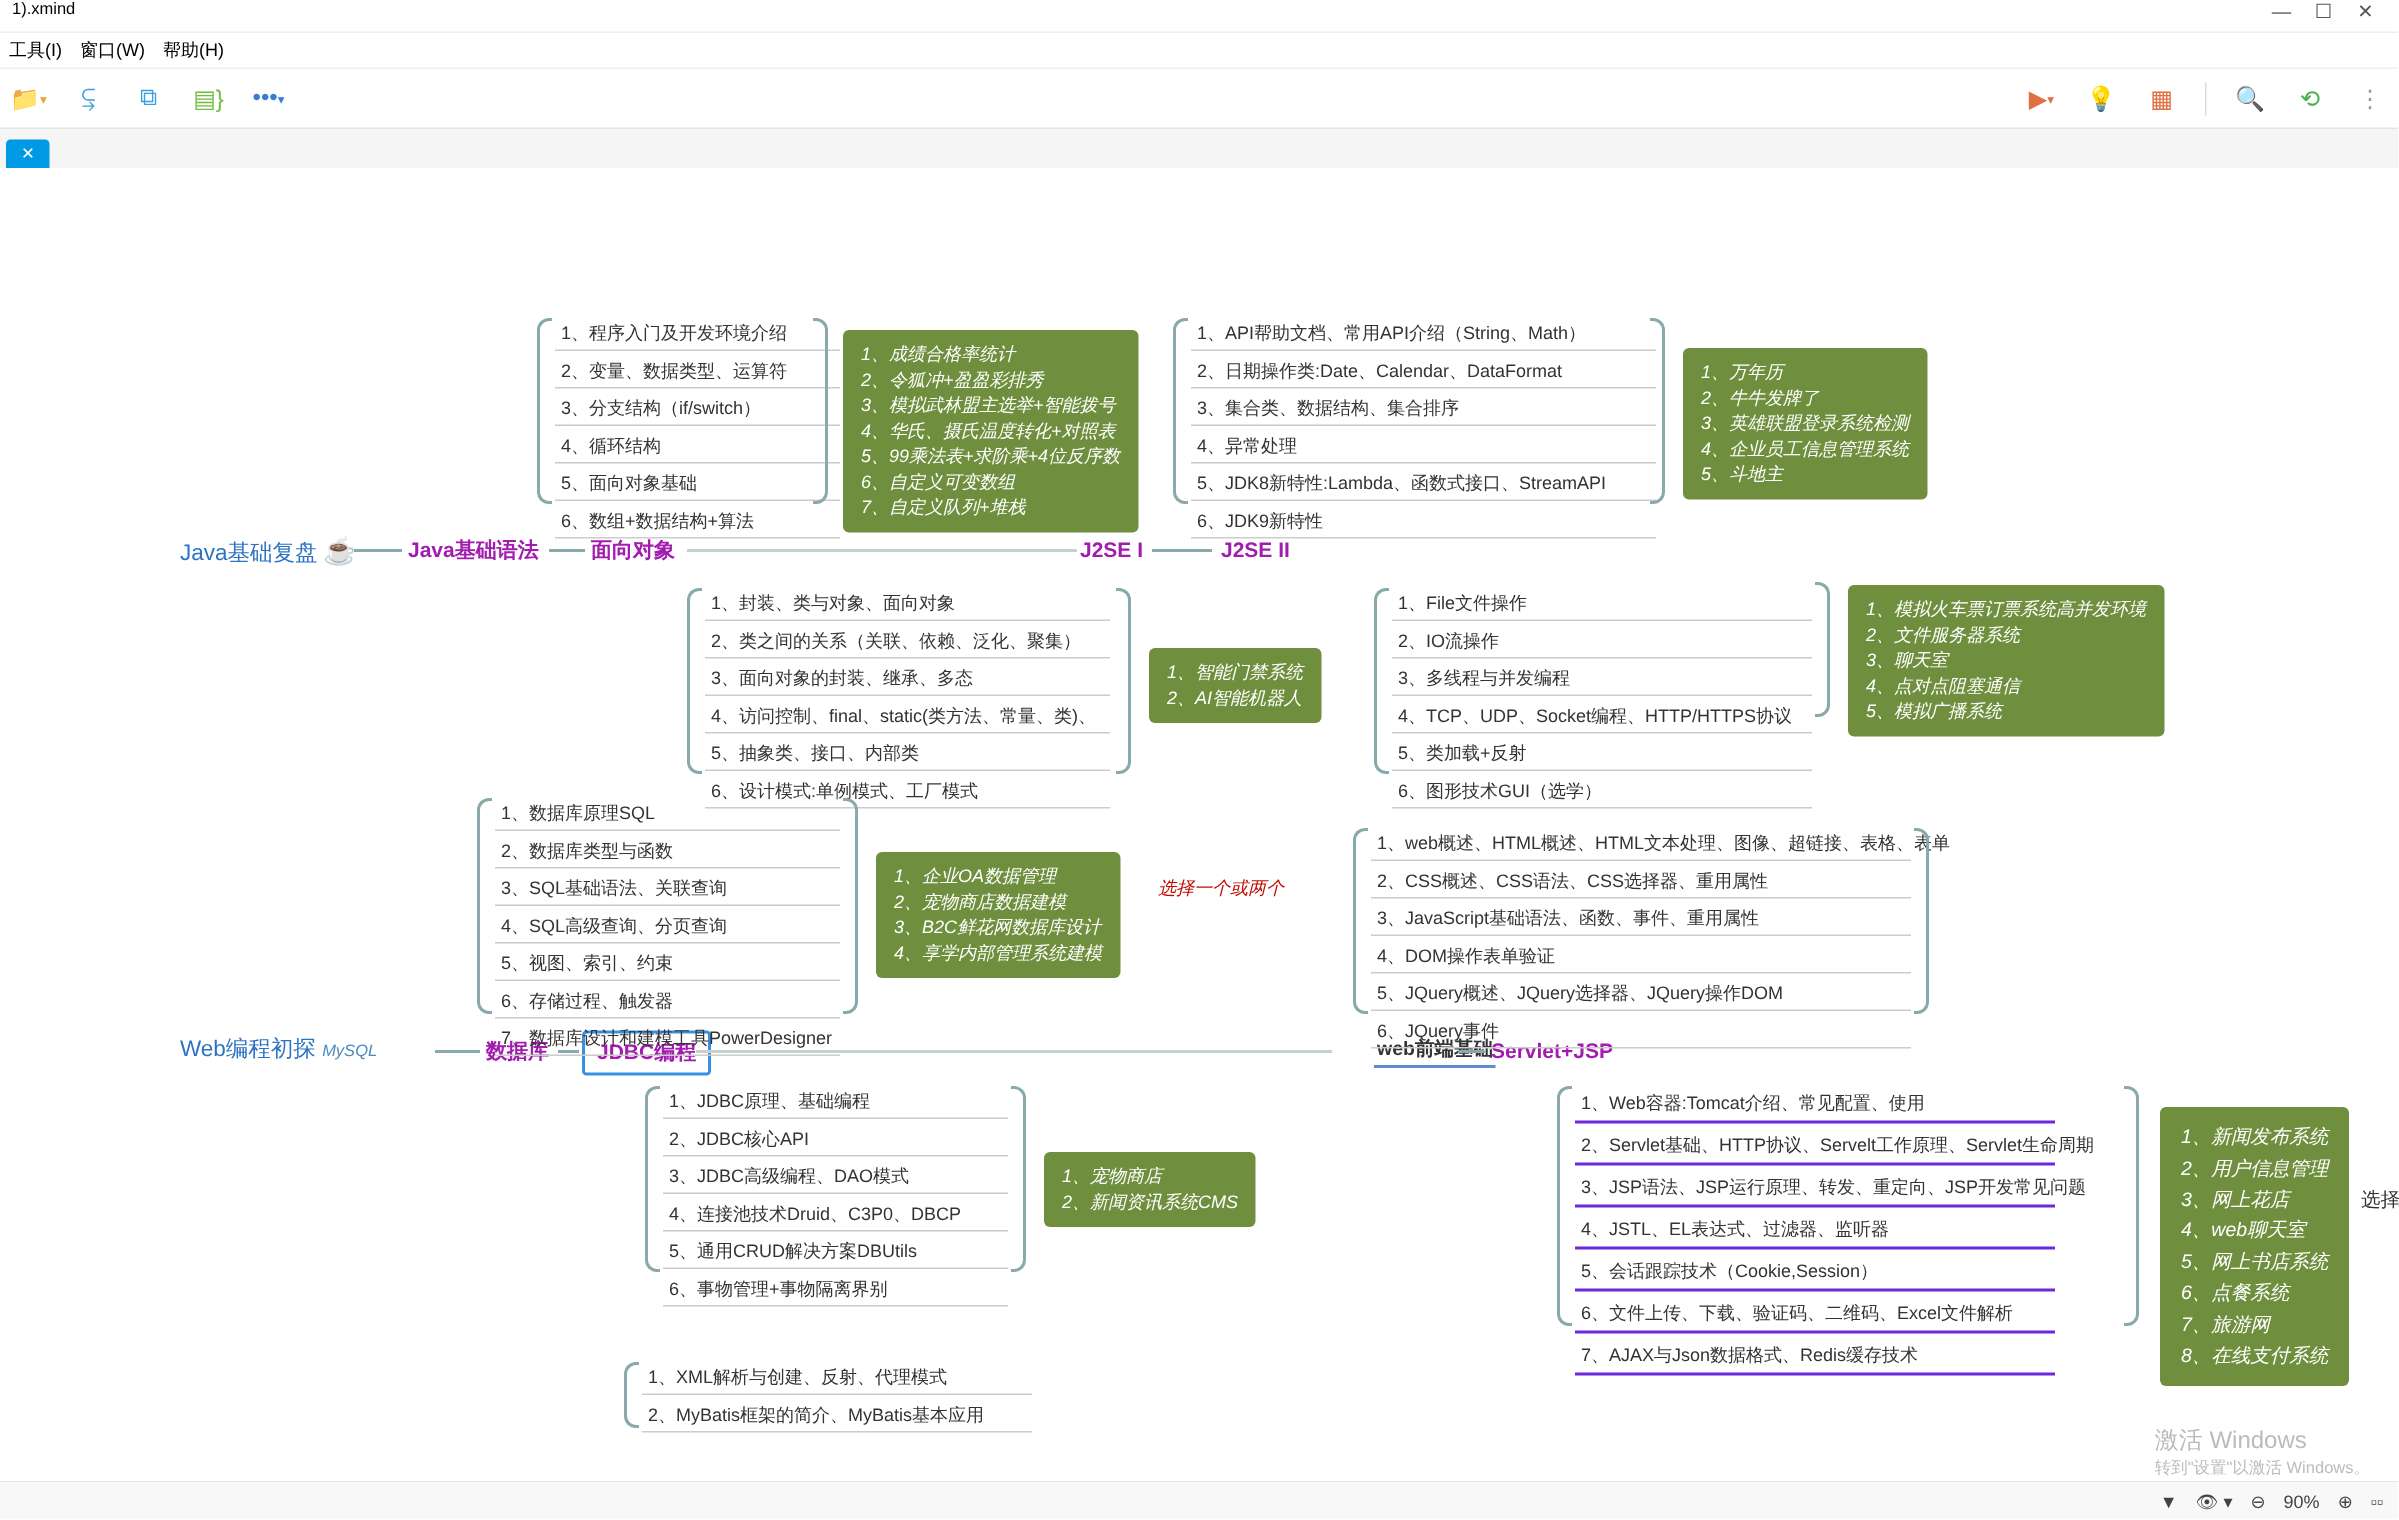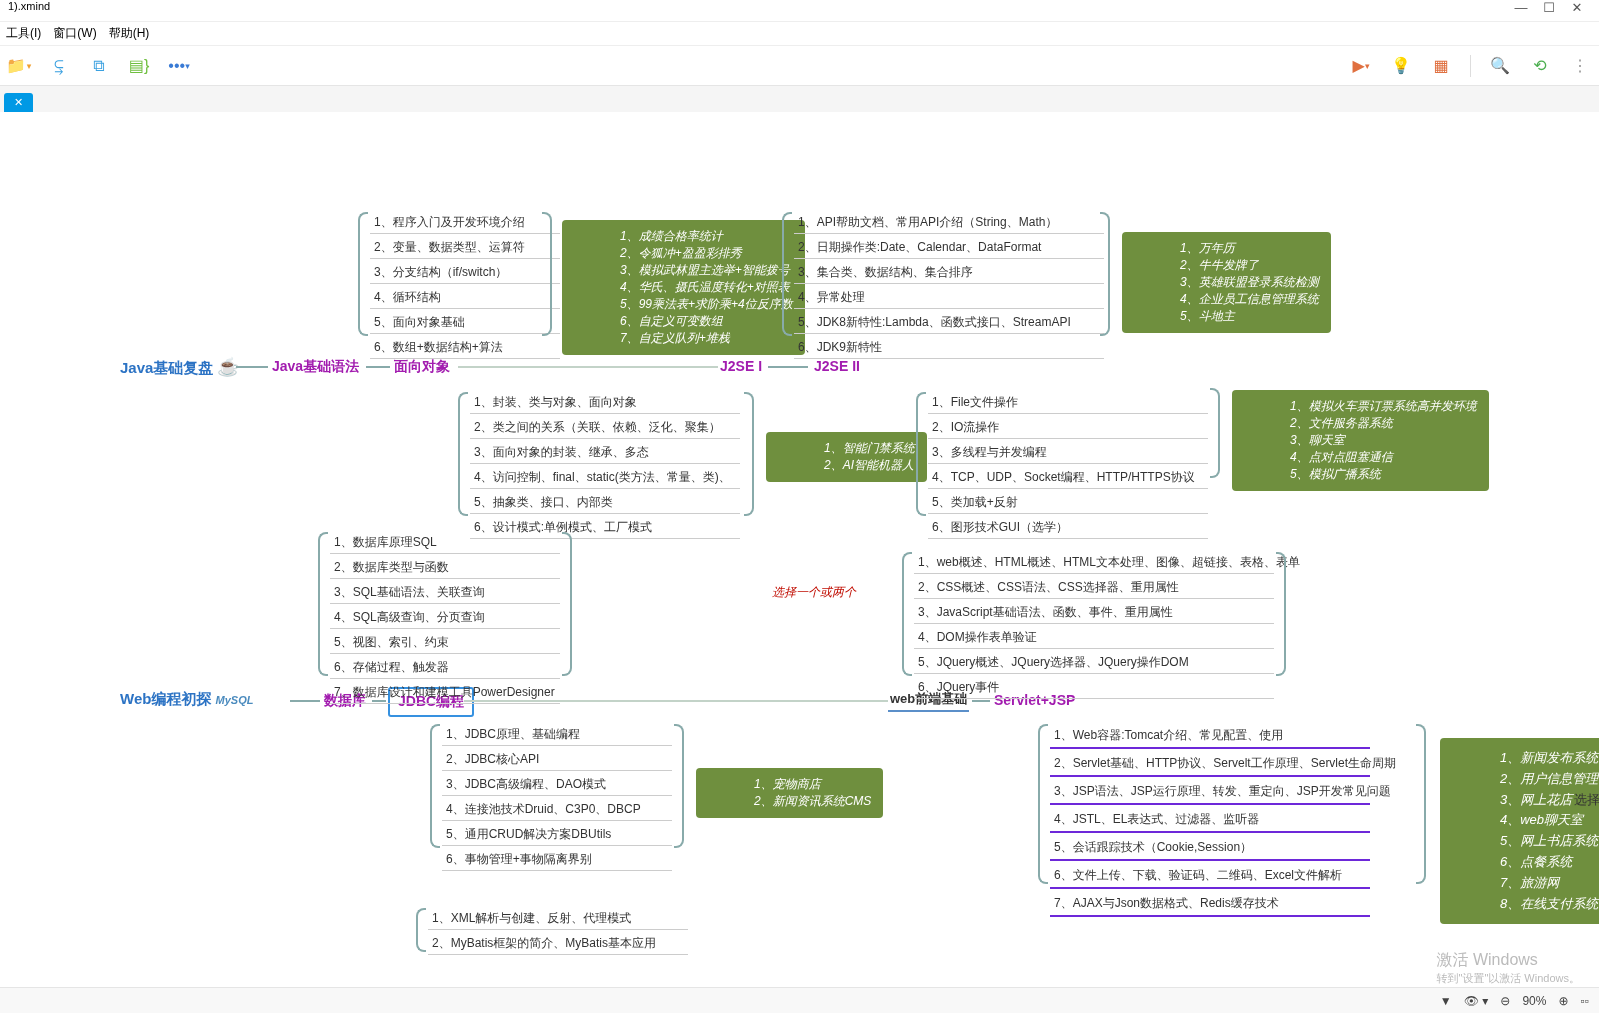--- a/index.html
+++ b/index.html
@@ -9,30 +9,30 @@
 .titlebar .wbtn { width: 28px; text-align: center; font-size: 13px; color: #555; }
 .menubar { height: 24px; display: flex; align-items: center; padding: 0 6px; font-size: 12px; gap: 12px; border-bottom: 1px solid #eee; }
 .toolbar { height: 40px; display: flex; align-items: center; padding: 0 8px; gap: 18px; border-bottom: 1px solid #e5e5e5; }
 .tb-ico { width: 22px; height: 22px; display: flex; align-items: center; justify-content: center; font-size: 16px; }
 .tb-sep { flex: 1; }
 .tab-strip { height: 26px; background: #f5f5f5; display: flex; align-items: flex-end; padding-left: 4px; }
 .tab { background: #0099e5; color: #fff; padding: 3px 10px; font-size: 11px; border-radius: 3px 3px 0 0; }
 .canvas { position: relative; background: #fff; width: 100%; height: calc(100vh - 22px - 24px - 40px - 26px - 26px); overflow: auto; }
 .map-surface { position: absolute; top: 0; left: 0; width: 1600px; height: 880px; }
 
-.root { font-weight: bold; color: #2c73c4; font-size: 15px; }
+.root { font-weight: normal; color: #2c73c4; font-size: 15px; }
 .topic { font-weight: bold; color: #a21caf; font-size: 14px; }
 .topic.sel { border: 2px solid #3691e0; padding: 4px 8px; border-radius: 3px; }
-.ul-main { border-bottom: 2px solid #5b8fc9; padding: 0 2px 2px; font-weight: bold; font-size: 13px; color: #333; }
+.ul-main { border-bottom: 2px solid #5b8fc9; padding: 0 2px 2px; font-weight: bold; font-size: 13px; color: #333; margin-left: 28px; }
 .leaf { font-size: 12px; color: #333; white-space: nowrap; }
 .leafblk { display: flex; flex-direction: column; gap: 3px; }
 .leafblk .leaf { border-bottom: 1px solid #ccc; padding: 2px 4px; }
 .leafblk-hl .leaf { border-bottom: 2px solid #6d28d9; padding: 3px 4px; }
 .note { background: #6f8f3e; color: #fff; font-size: 12px; padding: 8px 12px; border-radius: 4px; font-style: italic; }
-.note div { white-space: nowrap; margin-left: 46px; }
+.note div { white-space: nowrap; }
 .note.lg { padding: 10px 14px; font-size: 13px; line-height: 1.6; }
 .pos { position: absolute; }
 .bracket-l { border-left: 2px solid #8aa; border-top: 2px solid #8aa; border-bottom: 2px solid #8aa; border-radius: 8px 0 0 8px; }
 .bracket-r { border-right: 2px solid #8aa; border-top: 2px solid #8aa; border-bottom: 2px solid #8aa; border-radius: 0 8px 8px 0; }
 .sel-lbl { color: #c00c00; font-style: italic; font-size: 12px; }
 
 .statusbar { height: 26px; display: flex; align-items: center; padding: 0 10px; gap: 12px; font-size: 12px; background: #f8f8f8; border-top: 1px solid #e5e5e5; justify-content: flex-end; }
 .statusbar .sbtn { display: flex; align-items: center; gap: 2px; color: #444; }
 .watermark { position: absolute; right: 20px; bottom: 6px; color: #bbb; pointer-events: none; font-size: 16px; }
 .watermark .s { font-size: 11px; }
@@ -176,20 +176,26 @@
   <div class="leaf">1、数据库原理SQL</div>
   <div class="leaf">2、数据库类型与函数</div>
   <div class="leaf">3、SQL基础语法、关联查询</div>
   <div class="leaf">4、SQL高级查询、分页查询</div>
   <div class="leaf">5、视图、索引、约束</div>
   <div class="leaf">6、存储过程、触发器</div>
   <div class="leaf">7、数据库设计和建模工具PowerDesigner</div>
 </div>
 <div class="pos bracket-l" style="left:318px;top:420px;width:10px;height:144px"></div>
 <div class="pos bracket-r" style="left:562px;top:420px;width:10px;height:144px"></div>
+<div class="pos note" style="left:584px;top:456px">
+  <div>1、企业OA数据管理</div>
+        <div>2、宠物商店数据建模</div>
+        <div>3、B2C鲜花网数据库设计</div>
+        <div>4、享学内部管理系统建模</div>
+</div>
 <div class="pos sel-lbl" style="left:772px;top:472px">选择一个或两个</div>
 
 <div class="pos leafblk" style="left:914px;top:440px;width:360px">
   <div class="leaf">1、web概述、HTML概述、HTML文本处理、图像、超链接、表格、表单</div>
   <div class="leaf">2、CSS概述、CSS语法、CSS选择器、重用属性</div>
   <div class="leaf">3、JavaScript基础语法、函数、事件、重用属性</div>
   <div class="leaf">4、DOM操作表单验证</div>
   <div class="leaf">5、JQuery概述、JQuery选择器、JQuery操作DOM</div>
   <div class="leaf">6、JQuery事件</div>
 </div>

